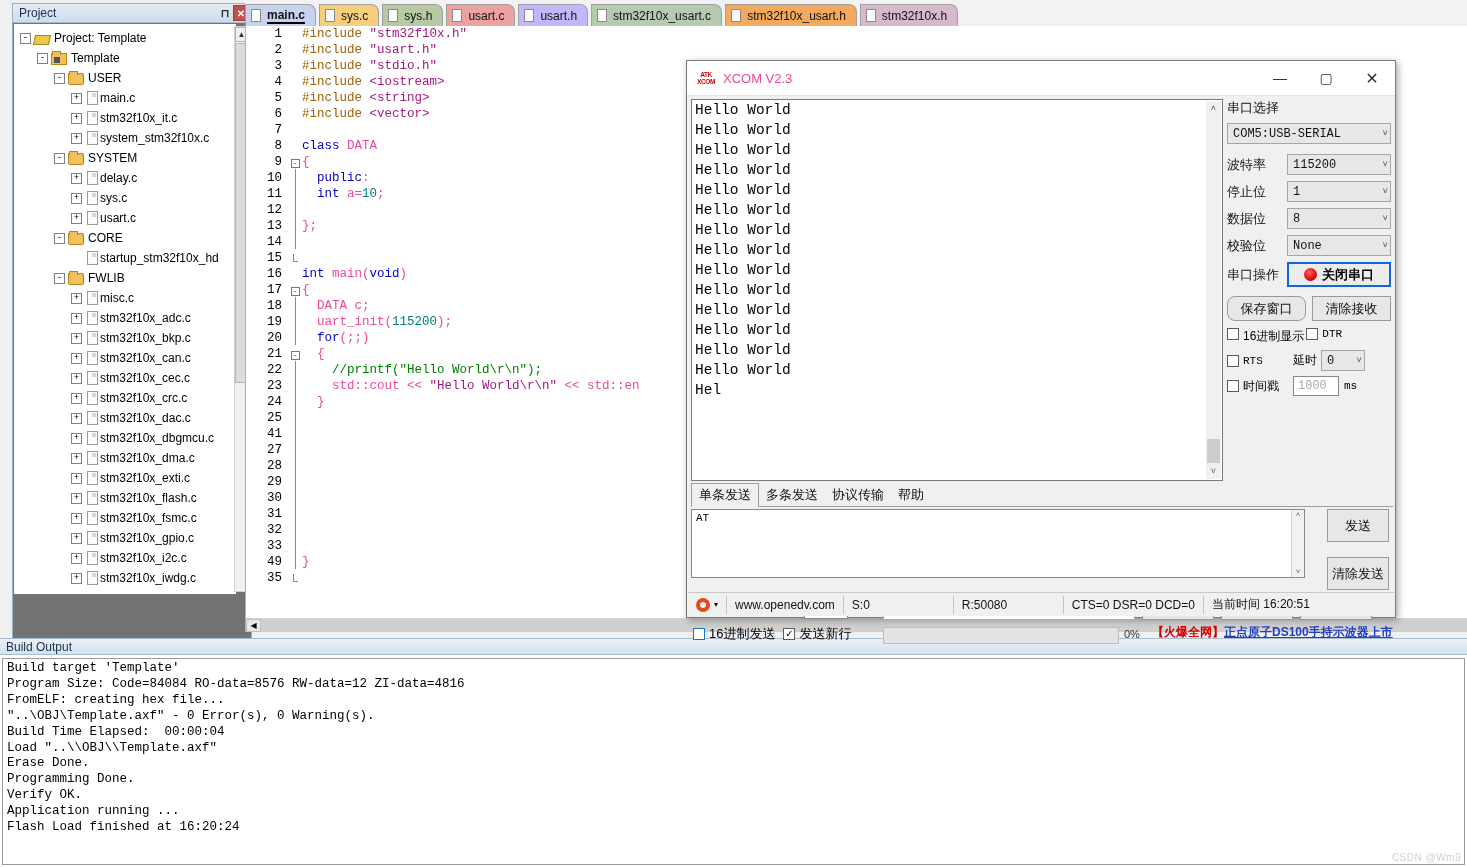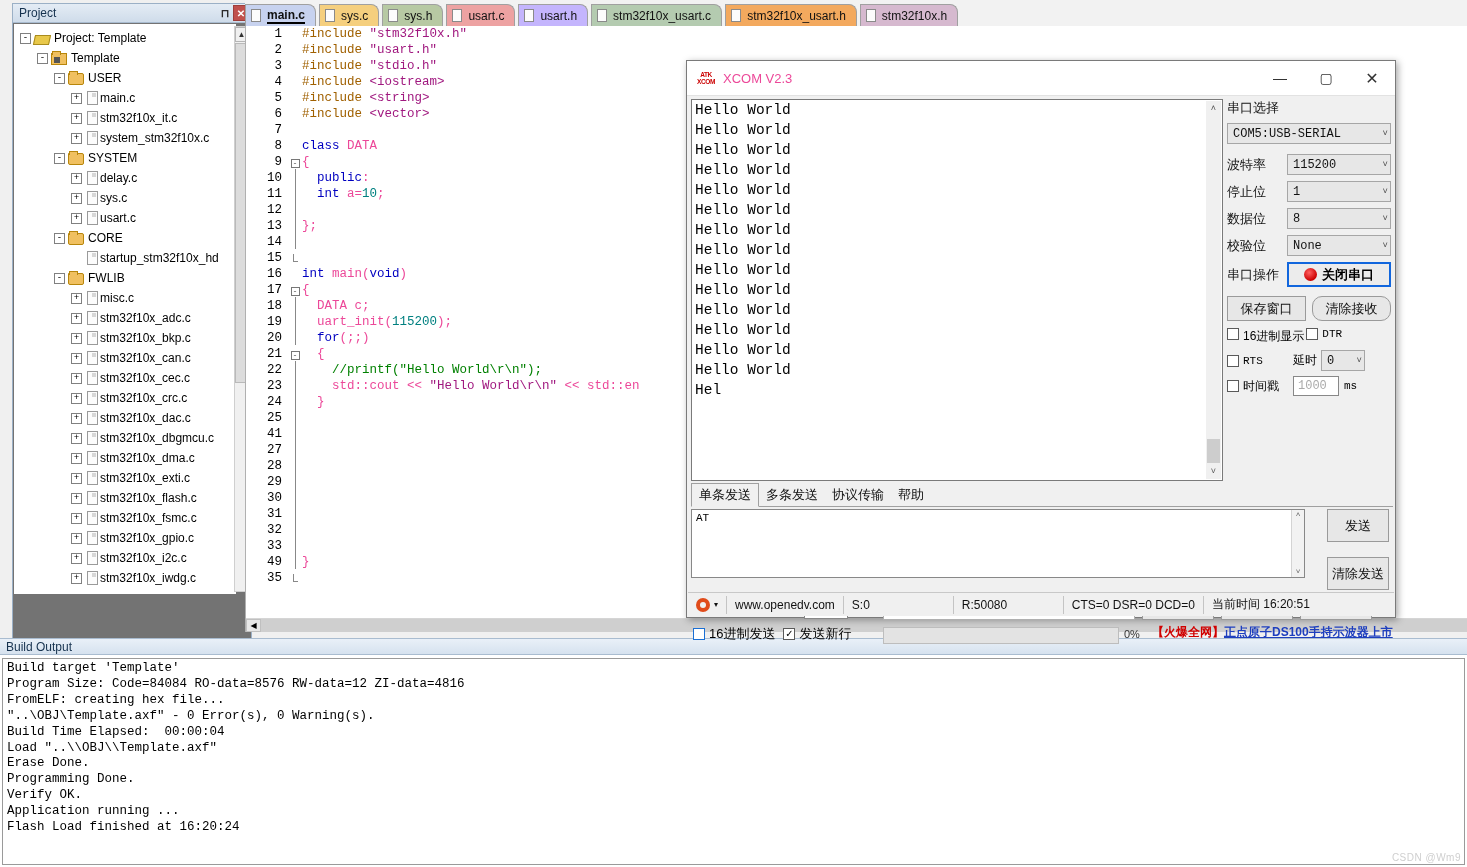--- a/index.html
+++ b/index.html
@@ -530,22 +530,22 @@
 
     <div class="s-row" style="margin-bottom:9px;">
       <span class="s-label">串口操作</span>
       <div id="close-serial" style="flex:1;">
         <span class="led"></span>
         <span>关闭串口</span>
       </div>
     </div>
 
     <div style="display:flex; gap:6px; margin-bottom:7px;">
-      <div class="btn2" style="flex:1;">保存窗口</div>
-      <div class="btn2" style="flex:1;border-radius:10px;">清除接收</div>
+      <div class="btn2" style="flex:1;border-radius:8px;">保存窗口</div>
+      <div class="btn2" style="flex:1;">清除接收</div>
     </div>
 
     <div style="display:flex; align-items:flex-start; margin-bottom:5px;">
       <span class="chk"></span>
       <span style="font-size:12px;">16进制显示</span>
       <span class="chk" style="margin-left:2px;"></span>
       <span style="font-size:11px;font-family:'Liberation Mono',monospace;">DTR</span>
     </div>
 
     <div style="display:flex; align-items:center; margin-bottom:5px;">

